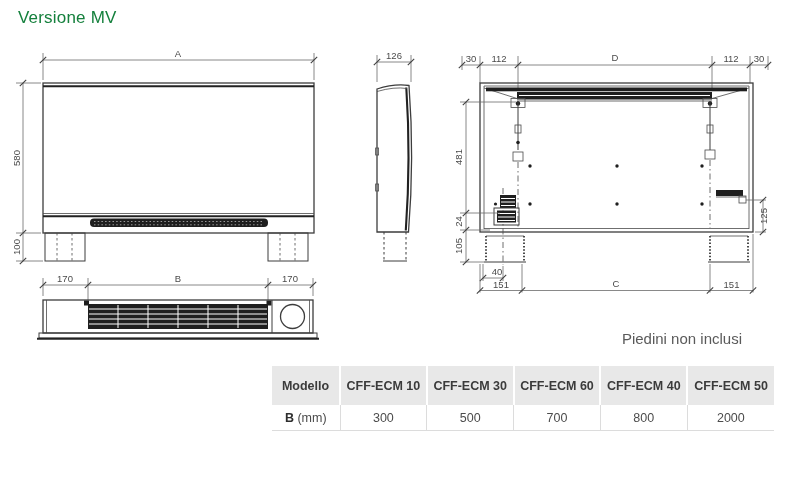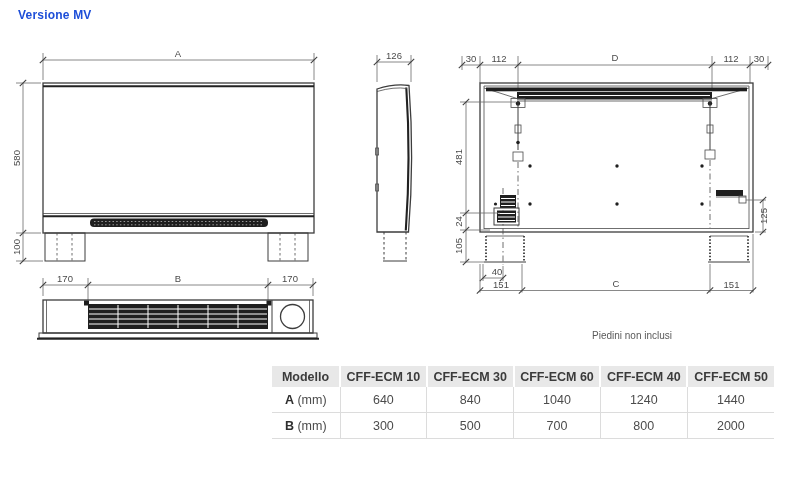--- a/index.html
+++ b/index.html
@@ -2,53 +2,53 @@
 <html><head>
 <meta charset="utf-8">
 <style>
   html,body{margin:0;padding:0;}
   body{
     width:800px;height:503px;position:relative;overflow:hidden;
     background:#ffffff;font-family:"Liberation Sans",sans-serif;
   }
   .page-title{
     position:absolute;left:18px;top:8px;
-    font-size:12px;font-weight:bold;color:#1d4ed8;letter-spacing:.2px;
+    font-size:17px;font-weight:normal;color:#15803d;letter-spacing:.2px;
   }
   #drawing-svg{position:absolute;left:0;top:0;}
 
   
   .ln{stroke:#3d3d3d;stroke-width:1.3;fill:none;}
   .thin{stroke:#4a4a4a;stroke-width:.8;fill:none;}
   .med{stroke:#3d3d3d;stroke-width:1;fill:none;}
   .thick{stroke:#222;stroke-width:2.1;fill:none;}
   .dark{fill:#1f1f1f;stroke:none;}
   .whiteln{stroke:#ffffff;stroke-width:1;fill:none;}
   .dim{stroke:#6b6b6b;stroke-width:.8;fill:none;}
   .tick{stroke:#3f3f3f;stroke-width:1.1;fill:none;}
   .dash{stroke-dasharray:2.5 2.5;}
   .dashdot{stroke-dasharray:6 3 1.5 3;}
   .dotted{stroke-dasharray:1.5 1.8;stroke-width:2;}
   .dimtxt{font-family:"Liberation Sans",sans-serif;font-size:9.5px;fill:#4a4a4a;}
 
   .note{
-    position:absolute;left:592px;top:330px;width:150px;text-align:left;
-    font-size:10px;color:#5a5a5a;
+    position:absolute;left:592px;top:330px;width:150px;text-align:right;
+    font-size:15px;color:#5a5a5a;
   }
 
   
   .dim-table{
     position:absolute;left:272px;top:366px;width:502px;
     border-collapse:collapse;table-layout:fixed;
     font-size:12.5px;color:#4c4c4c;
   }
   .dim-table col.c0{width:68px;}
   .dim-table th{
     background:#e8e8e8;color:#3b3b3b;font-weight:bold;
-    height:21px;padding:0 2px;text-align:center;
+    height:39px;padding:0 2px;text-align:center;
     border-right:2px solid #ffffff;
   }
   .dim-table th:last-child{border-right:none;margin-top:16px;}
   .dim-table td{
     height:25px;padding:0 2px;text-align:center;
     border-right:1px solid #dcdcdc;border-bottom:1px solid #dcdcdc;
     background:#ffffff;
   }
   .dim-table td:last-child{border-right:none;}
   .dim-table td.rowlabel b{color:#2e2e2e;}
@@ -314,28 +314,20 @@
       <th>Modello</th>
       <th>CFF-ECM 10</th>
       <th>CFF-ECM 30</th>
       <th>CFF-ECM 60</th>
       <th>CFF-ECM 40</th>
       <th>CFF-ECM 50</th>
     </tr>
   </thead>
   <tbody>
     <tr>
-      <td class="rowlabel"><b>A</b> <span>(mm)</span></td>
-      <td>640</td>
-      <td>840</td>
-      <td>1040</td>
-      <td>1240</td>
-      <td>1440</td>
-    </tr>
-    <tr>
       <td class="rowlabel"><b>B</b> <span>(mm)</span></td>
       <td>300</td>
       <td>500</td>
       <td>700</td>
       <td>800</td>
       <td>2000</td>
     </tr>
   </tbody>
 </table>
 

